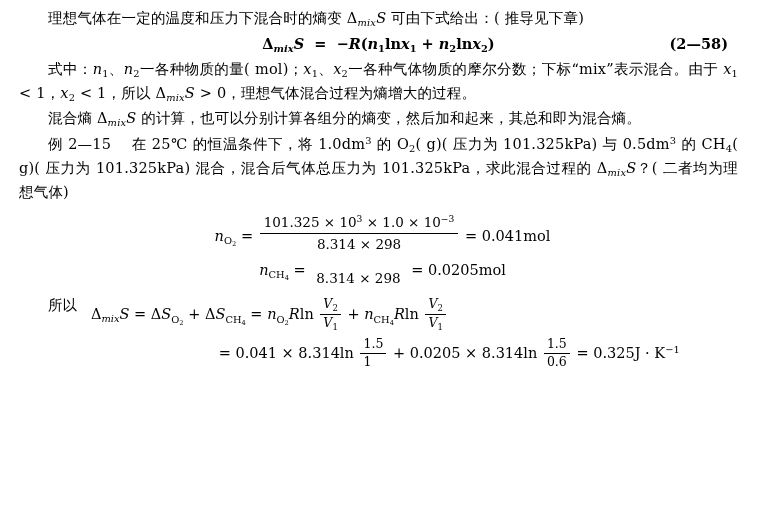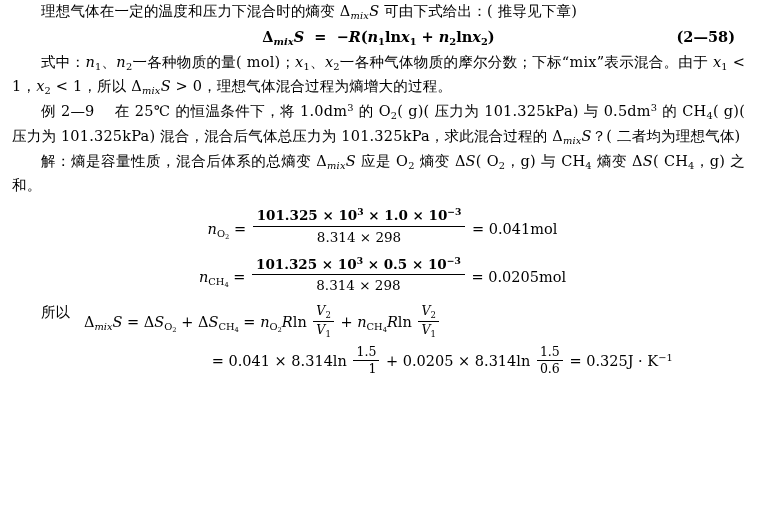--- a/index.html
+++ b/index.html
@@ -11,21 +11,21 @@
     height: 516px;
     background: #ffffff;
     font-family: "DejaVu Serif", "Liberation Serif", serif;
     color: #000000;
     overflow: hidden;
   }
   .page {
     position: relative;
     width: 759px;
     height: 496px;
-    padding: 0;
+    padding: 7px;
     box-sizing: border-box;
   }
   .para {
     font-size: 14.5px;
     line-height: 1.62;
     margin: 0 14px 1px 12px;
     text-align: justify;
     letter-spacing: 0.2px;
   }
   .indent {
@@ -60,32 +60,31 @@
     vertical-align: -0.55em;
     text-align: center;
     margin: 0 2px;
   }
   .frac .num {
     display: block;
     padding: 0 4px 1px 4px;
     border-bottom: 1px solid #000;
     font-size: 13.5px;
     line-height: 1.35;
-    font-weight: bold;
   }
   .frac .den {
     display: block;
     padding: 1px 4px 0 4px;
     font-size: 13.5px;
     line-height: 1.35;
   }
   .sfrac {
     display: inline-block;
     vertical-align: -0.5em;
-    text-align: right;
+    text-align: left;
     margin: 0 2px;
   }
   .sfrac .num {
     display: block;
     padding: 0 3px 0 3px;
     border-bottom: 1px solid #000;
     font-size: 12.5px;
     line-height: 1.3;
   }
   .sfrac .den {
@@ -129,46 +128,45 @@
     <span class="nowrap">
       Δ<sub class="sub-it">mix</sub><span class="it">S</span>&nbsp; = &nbsp;−<span class="it">R</span>(<span class="it">n</span><sub>1</sub>ln<span class="it">x</span><sub>1</sub> + <span class="it">n</span><sub>2</sub>ln<span class="it">x</span><sub>2</sub>)
     </span>
     <span class="eqnum">(2—58)</span>
   </div>
 
   <p class="para indent">
     式中：<span class="it">n</span><sub>1</sub>、<span class="it">n</span><sub>2</sub>一各种物质的量( mol)；<span class="it">x</span><sub>1</sub>、<span class="it">x</span><sub>2</sub>一各种气体物质的摩尔分数；下标“mix”表示混合。由于 <span class="it">x</span><sub>1</sub> &lt; 1，<span class="it">x</span><sub>2</sub> &lt; 1，所以 Δ<sub class="sub-it">mix</sub><span class="it">S</span> &gt; 0，理想气体混合过程为熵增大的过程。
   </p>
 
-
-  <p class="para indent">
-    <span>例 2—9</span>&nbsp;&nbsp;&nbsp;&nbsp;在 25℃ 的恒温条件下，将 1.0dm<sup>3</sup> 的 O<sub>2</sub>( g)( 压力为 101.325kPa) 与 0.5dm<sup>3</sup> 的 CH<sub>4</sub>( g)( 压力为 101.325kPa) 混合，混合后气体总压力为 101.325kPa，求此混合过程的 Δ<sub class="sub-it">mix</sub><span class="it">S</span>？( 二者均为理想气体)
-  </p>
-
-  <p class="para indent">
-    <span>解：</span>熵是容量性质，混合后体系的总熵变 Δ<sub class="sub-it">mix</sub><span class="it">S</span> 应是 O<sub>2</sub> 熵变 Δ<span class="it">S</span>( O<sub>2</sub>，g) 与 CH<sub>4</sub> 熵变 Δ<span class="it">S</span>( CH<sub>4</sub>，g) 之和。
-  </p>
+  <p class="para indent">
+    混合熵 Δ<sub class="sub-it">mix</sub><span class="it">S</span> 的计算，也可以分别计算各组分的熵变，然后加和起来，其总和即为混合熵。
+  </p>
+
+  <p class="para indent">
+    <span>例 2—15</span>&nbsp;&nbsp;&nbsp;&nbsp;在 25℃ 的恒温条件下，将 1.0dm<sup>3</sup> 的 O<sub>2</sub>( g)( 压力为 101.325kPa) 与 0.5dm<sup>3</sup> 的 CH<sub>4</sub>( g)( 压力为 101.325kPa) 混合，混合后气体总压力为 101.325kPa，求此混合过程的 Δ<sub class="sub-it">mix</sub><span class="it">S</span>？( 二者均为理想气体)
+  </p>
+
 
 
   <div class="eqblock">
     <span class="nowrap">
       <span class="it">n</span><sub>O<sub>2</sub></sub> =
       <span class="frac">
         <span class="num">101.325 × 10<sup>3</sup> × 1.0 × 10<sup>−3</sup></span>
         <span class="den">8.314 × 298</span>
       </span>
       = 0.041mol
     </span>
   </div>
 
   <div class="eqblock">
     <span class="nowrap">
       <span class="it">n</span><sub>CH<sub>4</sub></sub> =
       <span class="frac">
-        <span class="num">101.325 × 10<sup>3</sup> × 0.5 × 10<sup>−3</sup></span>
         <span class="den">8.314 × 298</span>
       </span>
       = 0.0205mol
     </span>
   </div>
 
   <div class="hang">
     <span class="lbl">所以</span>
     <span class="body">
       <span class="nowrap">

